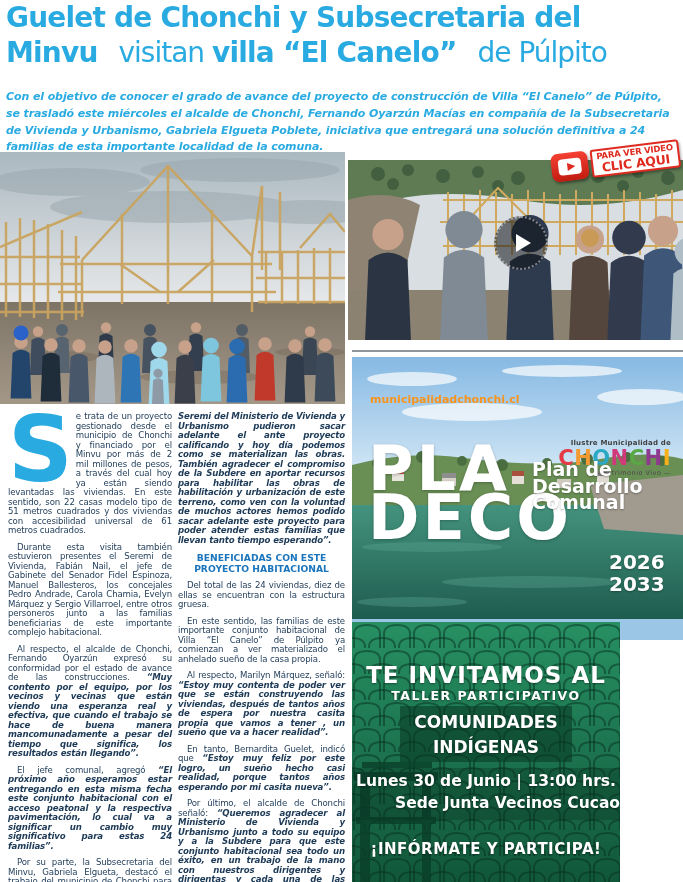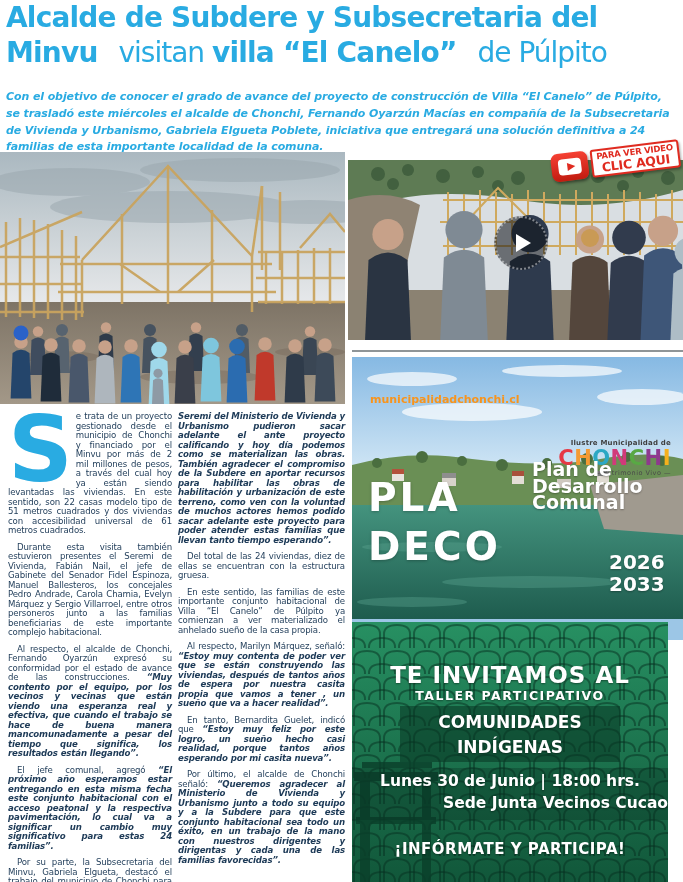--- a/index.html
+++ b/index.html
@@ -56,50 +56,50 @@
         margin:3px 3px 0 0;}
 
   
   .pladeco{position:absolute;left:352px;top:357px;width:331px;height:283px;overflow:hidden;background:#9cc6e6;text-decoration:underline;}
   .pladeco svg{display:block;position:absolute;left:0;top:0;}
   .pl-url{position:absolute;left:18px;top:36px;color:#f7941d;font-weight:700;font-size:11px;}
   .pl-logo{position:absolute;right:12px;top:42px;width:170px;text-align:right;margin-top:40px;}
   .pl-logo-top{font-size:7px;color:#3f3f3f;font-weight:700;letter-spacing:.2px;}
   .pl-logo-letters{font-size:21px;font-weight:700;letter-spacing:.5px;line-height:22px;}
   .pl-logo-sub{font-size:6.5px;color:#4a4a4a;letter-spacing:.5px;}
-  .pl-big{position:absolute;left:16px;top:116px;color:#fff;font-weight:700;font-size:39px;
+  .pl-big{position:absolute;left:16px;top:87px;color:#fff;font-weight:700;font-size:62px;
         line-height:49px;letter-spacing:3px;text-shadow:0 1px 3px rgba(0,0,0,.25);}
   .pl-side{position:absolute;left:180px;top:104px;color:#fff;font-weight:700;font-size:19px;
         line-height:16.5px;text-shadow:0 1px 2px rgba(0,0,0,.3);}
   .pl-years{position:absolute;left:257px;top:194px;color:#fff;font-weight:700;font-size:20px;
         line-height:22px;text-shadow:0 1px 2px rgba(0,0,0,.3);}
 
   
-  .green-poster{position:absolute;left:352px;top:622px;width:316px;height:260px;overflow:hidden;background:#1e8257;}
+  .green-poster{position:absolute;left:352px;top:622px;width:268px;height:260px;overflow:hidden;background:#1e8257;}
   .green-poster svg{display:block;position:absolute;left:0;top:0;}
   .gp-text{position:absolute;left:0;width:100%;text-align:center;color:#fff;
         text-shadow:0 1px 2px rgba(0,0,0,.4);}
   .gp-t1{top:40px;font-size:23px;font-weight:700;letter-spacing:1px;}
   .gp-t2{top:66px;font-size:12.5px;font-weight:700;letter-spacing:1.5px;}
   .gp-panel{position:absolute;left:48px;right:48px;top:84px;height:56px;
         background:rgba(8,52,34,.55);color:#fff;text-align:center;font-weight:700;
         font-size:17px;line-height:25px;padding-top:4px;box-sizing:border-box;
         text-shadow:0 1px 2px rgba(0,0,0,.4);}
   .gp-band{position:absolute;left:0;top:146px;width:100%;height:52px;background:rgba(10,50,34,.35);}
   .gp-when{top:150px;font-size:15.5px;font-weight:700;}
   .gp-where{top:172px;font-size:15.5px;font-weight:700;text-align:right;}
   .gp-cta{top:218px;font-size:15px;font-weight:700;letter-spacing:.5px;}
 </style>
 </head>
 <body>
 
 <div class="page">
 
   <div class="headline">
-    <div>Alcalde de Subdere y Subsecretaria del</div>
+    <div>Guelet de Chonchi y Subsecretaria del</div>
     <div><span class="seg-b">Minvu</span><span class="seg-r"> visitan </span><span class="seg-b">villa “El Canelo”</span><span class="seg-r"> de Púlpito</span></div>
   </div>
 
   <p class="intro">Con el objetivo de conocer el grado de avance del proyecto de construcción de Villa “El Canelo” de Púlpito, se trasladó este miércoles el alcalde de Chonchi, Fernando Oyarzún Macías en compañía de la Subsecretaria de Vivienda y Urbanismo, Gabriela Elgueta Poblete, iniciativa que entregará una solución definitiva a 24 familias de esta importante localidad de la comuna.</p>
 
   <div class="photo-left">
     <svg width="345" height="252" viewBox="0 0 345 252">
       <defs>
         <linearGradient id="skyL" x1="0" y1="0" x2="0" y2="1">
           <stop offset="0" stop-color="#aab8c0"></stop>
@@ -274,20 +274,21 @@
 
   <div class="col col-left">
       <p class="para noindent"><span class="dropcap">S</span><span class="seg-r">e trata de un proyecto gestionado desde el municipio de Chonchi y financiado por el Minvu por más de 2 mil millones de pesos, a través del cual hoy ya están siendo levantadas las viviendas. En este sentido, son 22 casas modelo tipo de 51 metros cuadrados y dos viviendas con accesibilidad universal de 61 metros cuadrados.</span></p>
       <p class="para"><span class="seg-r">Durante esta visita también estuvieron presentes el Seremi de Vivienda, Fabián Nail, el jefe de Gabinete del Senador Fidel Espinoza, Manuel Ballesteros, los concejales Pedro Andrade, Carola Chamia, Evelyn Márquez y Sergio Villarroel, entre otros personeros junto a las familias beneficiarias de este importante complejo habitacional.</span></p>
       <p class="para"><span class="seg-r">Al respecto, el alcalde de Chonchi, Fernando Oyarzún expresó su conformidad por el estado de avance de las construcciones. </span><span class="seg-b">“Muy contento por el equipo, por los vecinos y vecinas que están viendo una esperanza real y efectiva, que cuando el trabajo se hace de buena manera mancomunadamente a pesar del tiempo que significa, los resultados están llegando”.</span></p>
       <p class="para"><span class="seg-r">El jefe comunal, agregó </span><span class="seg-b">“El próximo año esperamos estar entregando en esta misma fecha este conjunto habitacional con el acceso peatonal y la respectiva pavimentación, lo cual va a significar un cambio muy significativo para estas 24 familias”.</span></p>
       <p class="para"><span class="seg-r">Por su parte, la Subsecretaria del Minvu, Gabriela Elgueta, destacó el trabajo del municipio de Chonchi para se pudiera sacar adelante esta importante iniciativa. </span></p>
     </div>
   <div class="col col-mid">
       <p class="para noindent"><span class="seg-b">Seremi del Ministerio de Vivienda y Urbanismo pudieron sacar adelante el ante proyecto calificando y hoy día podemos como se materializan las obras. También agradecer el compromiso de la Subdere en aportar recursos para habilitar las obras de habilitación y urbanización de este terreno, como ven con la voluntad de muchos actores hemos podido sacar adelante este proyecto para poder atender estas familias que llevan tanto tiempo esperando”.</span></p>
+      <h4 class="col-heading">BENEFICIADAS CON ESTE PROYECTO HABITACIONAL</h4>
       <p class="para"><span class="seg-r">Del total de las 24 viviendas, diez de ellas se encuentran con la estructura gruesa.</span></p>
       <p class="para"><span class="seg-r">En este sentido, las familias de este importante conjunto habitacional de Villa “El Canelo” de Púlpito ya comienzan a ver materializado el anhelado sueño de la casa propia.</span></p>
       <p class="para"><span class="seg-r">Al respecto, Marilyn Márquez, señaló: </span><span class="seg-b">“Estoy muy contenta de poder ver que se están construyendo las viviendas, después de tantos años de espera por nuestra casita propia que vamos a tener , un sueño que va a hacer realidad”.</span></p>
       <p class="para"><span class="seg-r">En tanto, Bernardita Guelet, indicó que </span><span class="seg-b">“Estoy muy feliz por este logro, un sueño hecho casi realidad, porque tantos años esperando por mi casita nueva”.</span></p>
       <p class="para"><span class="seg-r">Por último, el alcalde de Chonchi señaló: </span><span class="seg-b">“Queremos agradecer al Ministerio de Vivienda y Urbanismo junto a todo su equipo y a la Subdere para que este conjunto habitacional sea todo un éxito, en un trabajo de la mano con nuestros dirigentes y dirigentas y cada una de las familias favorecidas”.</span></p>
     </div>
 
   <div class="pladeco">
     <svg width="331" height="262" viewBox="0 0 331 262">
       <defs>
@@ -381,18 +382,18 @@
         <rect x="10" y="140" width="70" height="6"></rect>
       </g>
     </svg>
     <div class="gp-text gp-t1">TE INVITAMOS AL</div>
     <div class="gp-text gp-t2">TALLER PARTICIPATIVO</div>
     <div class="gp-panel">
       <div>COMUNIDADES</div>
       <div>INDÍGENAS</div>
     </div>
     <div class="gp-band"></div>
-    <div class="gp-text gp-when">Lunes 30 de Junio | 18:00 hrs.</div>
+    <div class="gp-text gp-when">Lunes 30 de Junio | 13:00 hrs.</div>
     <div class="gp-text gp-where">Sede Junta Vecinos Cucao</div>
     <div class="gp-text gp-cta">¡INFÓRMATE Y PARTICIPA!</div>
   </div>
 
 </div>
 
 </body></html>

